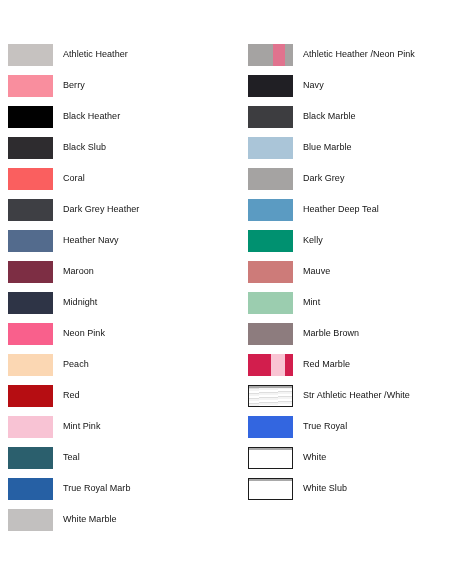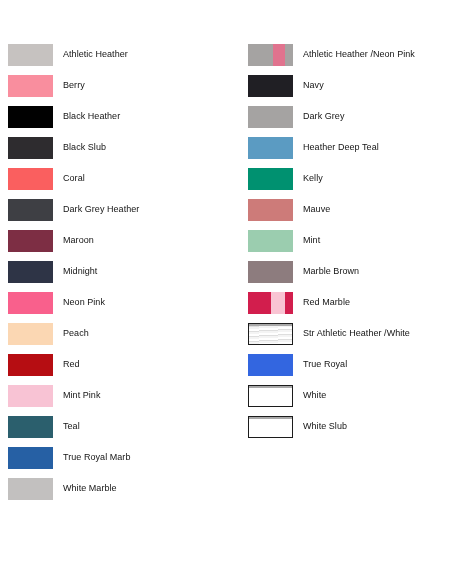--- a/index.html
+++ b/index.html
@@ -114,20 +114,24 @@
       </div>
       <div class="swatch-row">
         <div class="swatch-chip" style="background: rgb(250, 95, 95);"></div>
         <div class="swatch-label">Coral</div>
       </div>
       <div class="swatch-row">
         <div class="swatch-chip" style="background: rgb(62, 63, 68);"></div>
         <div class="swatch-label">Dark Grey Heather</div>
       </div>
       <div class="swatch-row">
+        <div class="swatch-chip" style="background: rgb(83, 107, 141);"></div>
+        <div class="swatch-label">Heather Navy</div>
+      </div>
+      <div class="swatch-row">
         <div class="swatch-chip" style="background: rgb(125, 46, 68);"></div>
         <div class="swatch-label">Maroon</div>
       </div>
       <div class="swatch-row">
         <div class="swatch-chip" style="background: rgb(46, 52, 70);"></div>
         <div class="swatch-label">Midnight</div>
       </div>
       <div class="swatch-row">
         <div class="swatch-chip" style="background: rgb(249, 96, 140);"></div>
         <div class="swatch-label">Neon Pink</div>
@@ -162,20 +166,28 @@
         <div class="swatch-chip" style="background: rgb(165, 163, 162);">
           <div class="band" style="background: rgb(224, 115, 142); left: 55%; width: 27%;"></div>
         </div>
         <div class="swatch-label">Athletic Heather /Neon Pink</div>
       </div>
       <div class="swatch-row">
         <div class="swatch-chip" style="background: rgb(32, 31, 36);"></div>
         <div class="swatch-label">Navy</div>
       </div>
       <div class="swatch-row">
+        <div class="swatch-chip" style="background: rgb(61, 61, 64);"></div>
+        <div class="swatch-label">Black Marble</div>
+      </div>
+      <div class="swatch-row">
+        <div class="swatch-chip" style="background: rgb(170, 197, 216);"></div>
+        <div class="swatch-label">Blue Marble</div>
+      </div>
+      <div class="swatch-row">
         <div class="swatch-chip" style="background: rgb(165, 163, 162);"></div>
         <div class="swatch-label">Dark Grey</div>
       </div>
       <div class="swatch-row">
         <div class="swatch-chip" style="background: rgb(91, 155, 194);"></div>
         <div class="swatch-label">Heather Deep Teal</div>
       </div>
       <div class="swatch-row">
         <div class="swatch-chip" style="background: rgb(0, 145, 112);"></div>
         <div class="swatch-label">Kelly</div>

